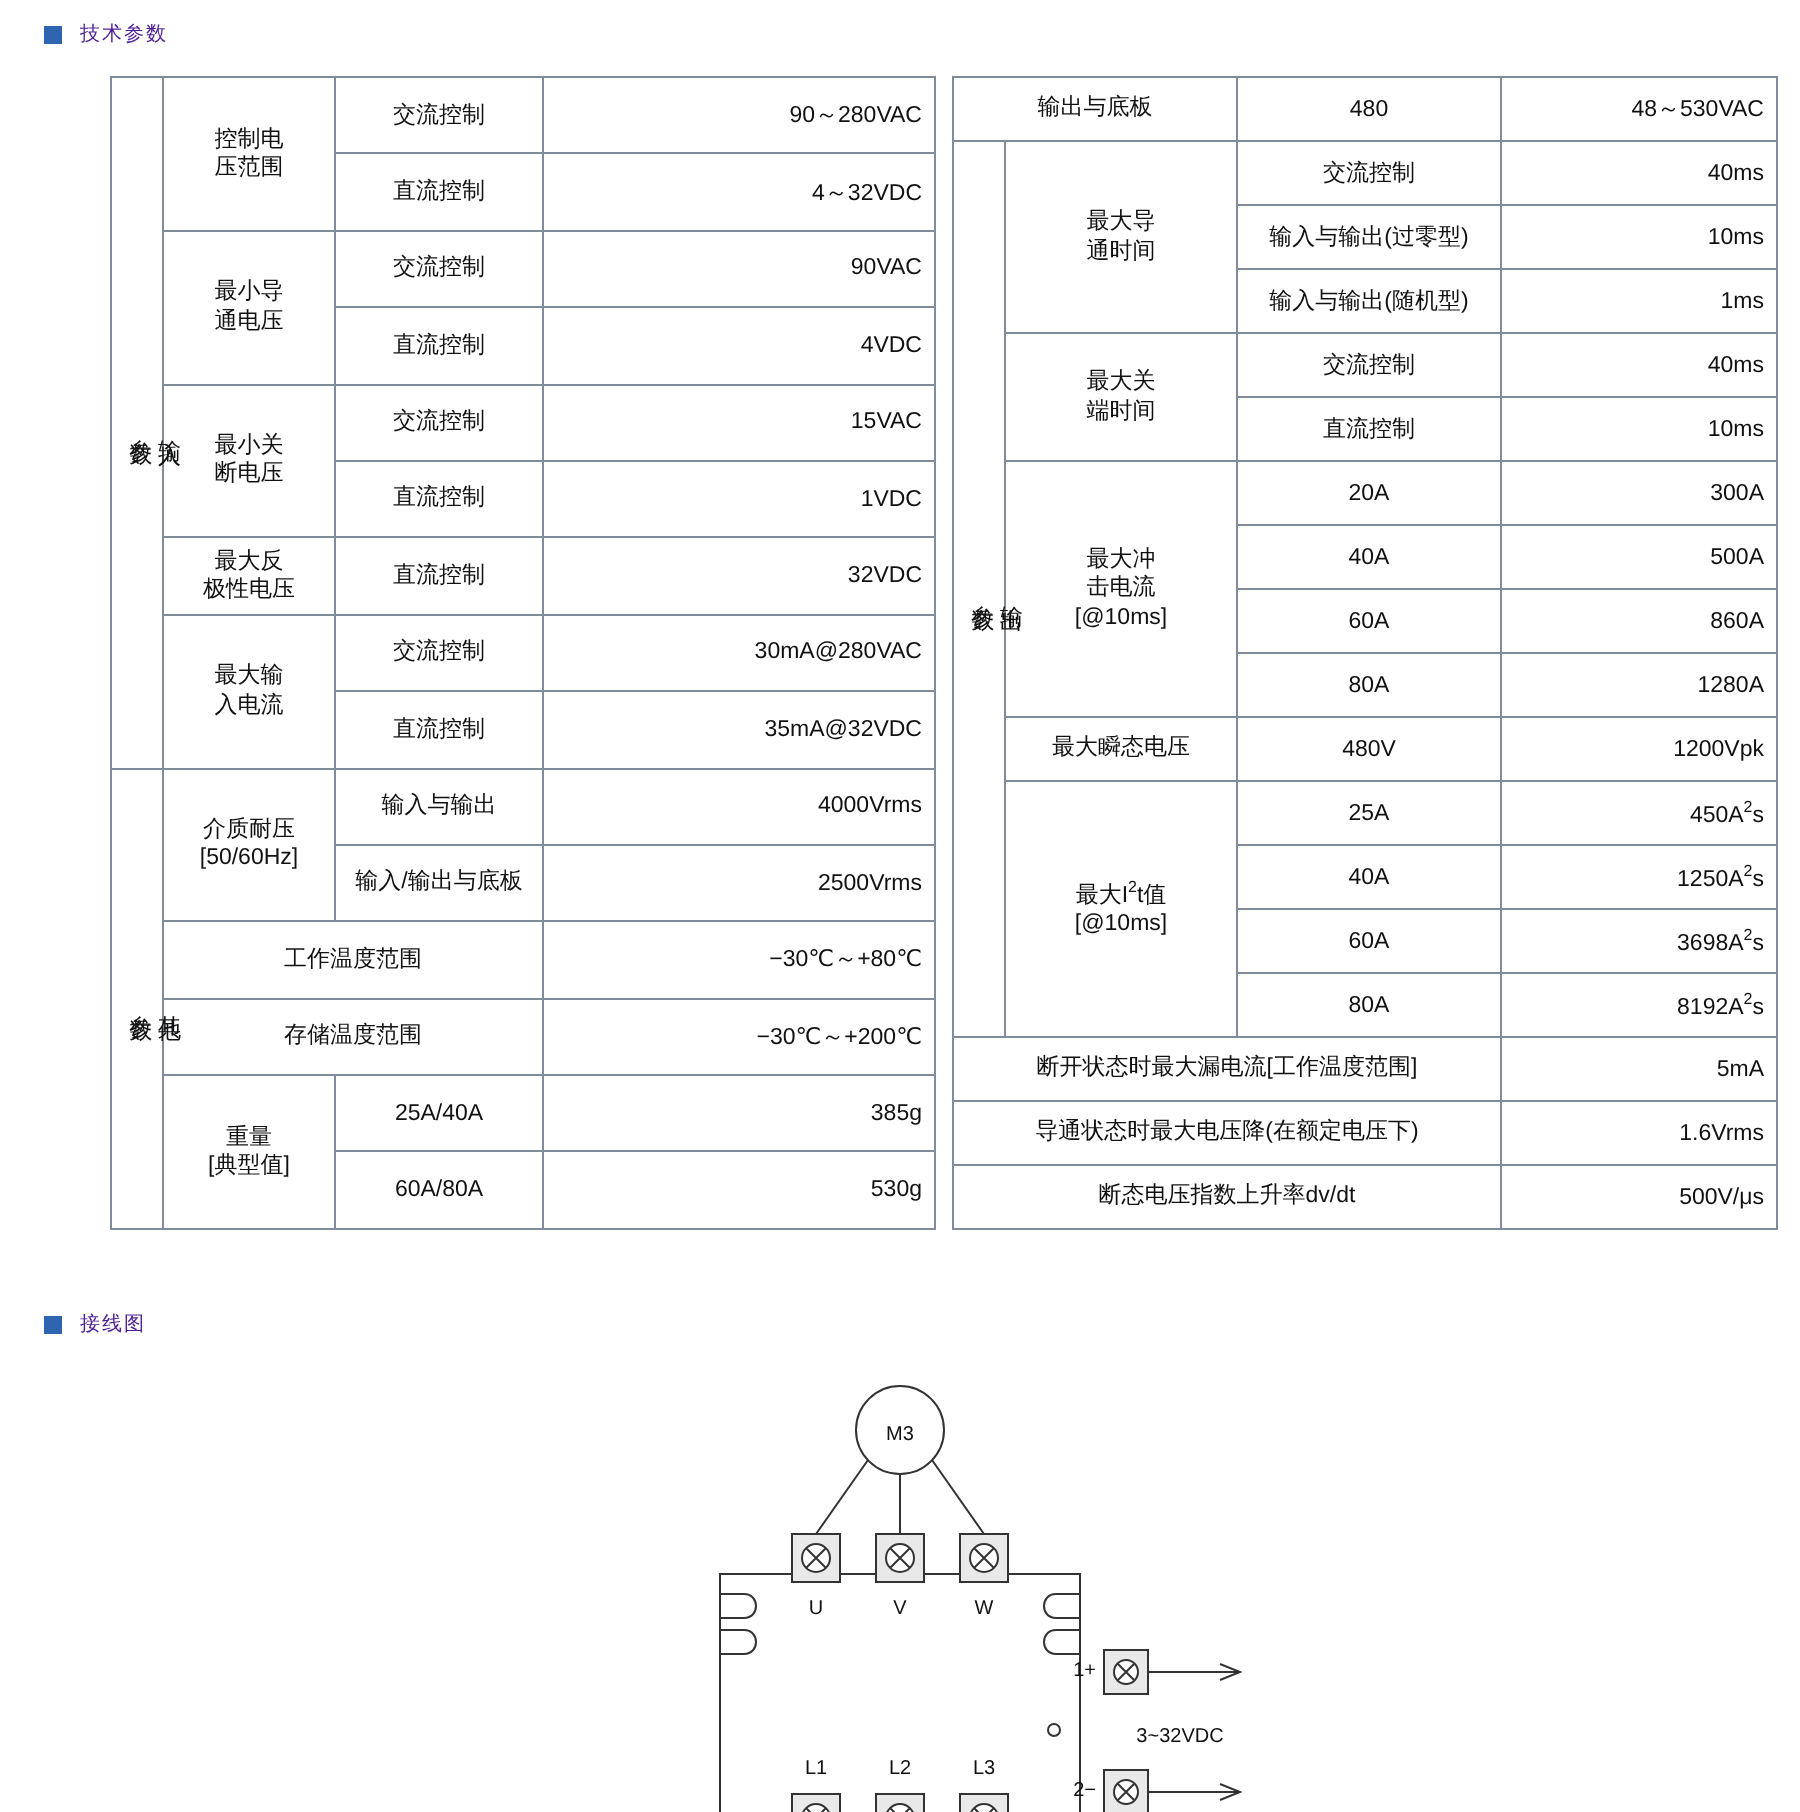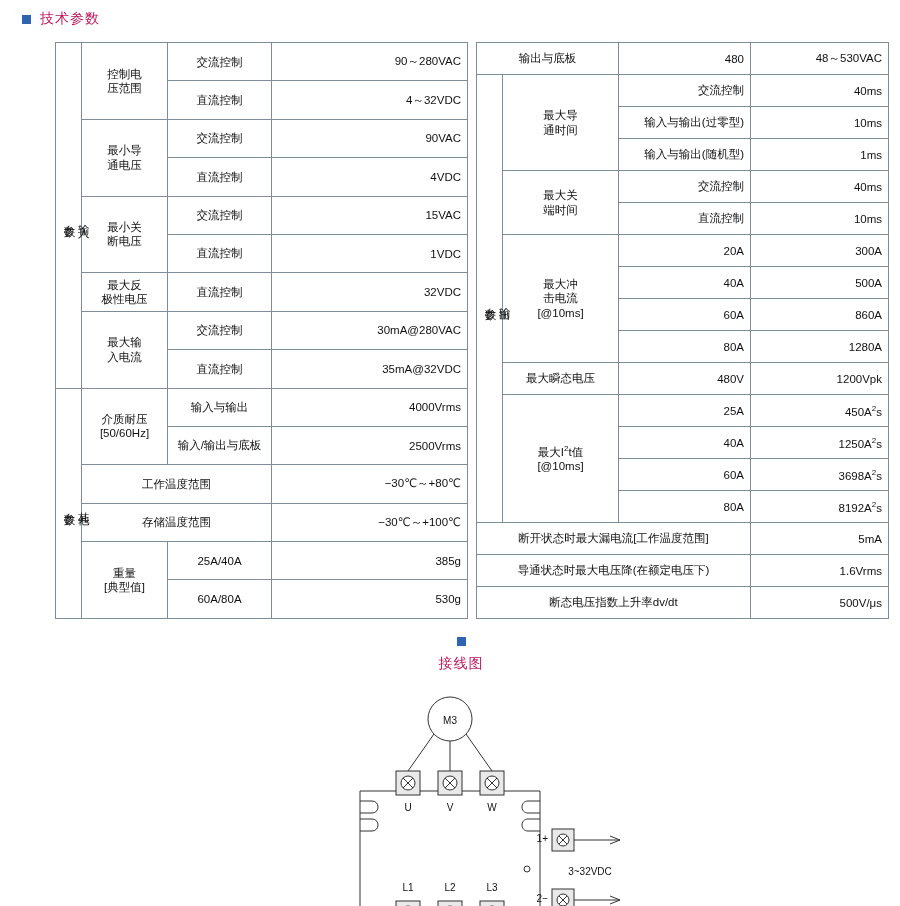--- a/index.html
+++ b/index.html
@@ -6,21 +6,21 @@
   body{
     width:900px;height:906px;background:#ffffff;
     font-family:"Liberation Sans","DejaVu Sans",sans-serif;
     font-size:11px;color:#1b1b1b;overflow:hidden;
   }
   .section-head{
     display:flex;align-items:center;gap:9px;
     padding-left:22px;
   }
   .sq{width:9px;height:9px;background:#2f64b0;display:inline-block;}
-  .section-title{color:#be185d;font-size:14px;letter-spacing:1px;}
+  .section-title{color:#4c1d95;font-size:10px;letter-spacing:1px;}
 
   
   .spec-wrap{
     margin:14px 0 0 55px;display:flex;gap:8px;
   }
   table.spec{border-collapse:collapse;table-layout:fixed;}
   table.spec td{
     border:1px solid #7f8c9b;
     padding:0 6px;
     height:31px;
@@ -28,21 +28,21 @@
     color:#111;
     background:#ffffff;
     vertical-align:middle;
   }
   td.hdr{
     background:#aed2ea;text-align:center;line-height:1.25;
   }
   td.hdr.side{width:26px;}
   td.lbl{background:#aed2ea;text-align:center;line-height:1.25;}
   td.val{background:#ffffff;text-align:right;padding-left:9px;}
-  td.ctr{text-align:right;}
+  td.ctr{text-align:center;}
   sup{font-size:8px;vertical-align:super;}
 
   
   .tL{width:412px;}
   .tL col.c1{width:26px;}
   .tL col.c2{width:86px;}
   .tL col.c3{width:104px;}
   .tL col.c4{width:196px;}
 
   
@@ -131,21 +131,21 @@
       <tr>
         <td class="lbl">输入/输出与底板</td>
         <td class="val">2500Vrms</td>
       </tr>
       <tr>
         <td class="lbl" colspan="2">工作温度范围</td>
         <td class="val">−30℃～+80℃</td>
       </tr>
       <tr>
         <td class="lbl" colspan="2">存储温度范围</td>
-        <td class="val">−30℃～+100℃</td>
+        <td class="val">−30℃～+200℃</td>
       </tr>
       <tr>
         <td class="lbl" rowspan="2">重量<br>[典型值]</td>
         <td class="lbl">25A/40A</td>
         <td class="val">385g</td>
       </tr>
       <tr>
         <td class="lbl">60A/80A</td>
         <td class="val">530g</td>
       </tr>
@@ -244,21 +244,21 @@
         <td class="val">1.6Vrms</td>
       </tr>
       <tr>
         <td class="lbl" colspan="3">断态电压指数上升率dv/dt</td>
         <td class="val">500V/μs</td>
       </tr>
     </tbody>
   </table>
 </div>
 
-<div class="section-head" style="margin-top:18px;flex-direction:column;">
+<div class="section-head" style="margin-top:40px;">
   <span class="sq"></span>
   <span class="section-title">接线图</span>
 </div>
 
 <div class="diagram">
 <svg width="900" height="330" viewBox="0 0 900 330" xmlns="http://www.w3.org/2000/svg">
   <g fill="none" stroke="#333" stroke-width="1">
 
     <circle cx="450" cy="40" r="22" stroke="#333" fill="#fff"></circle>
 

